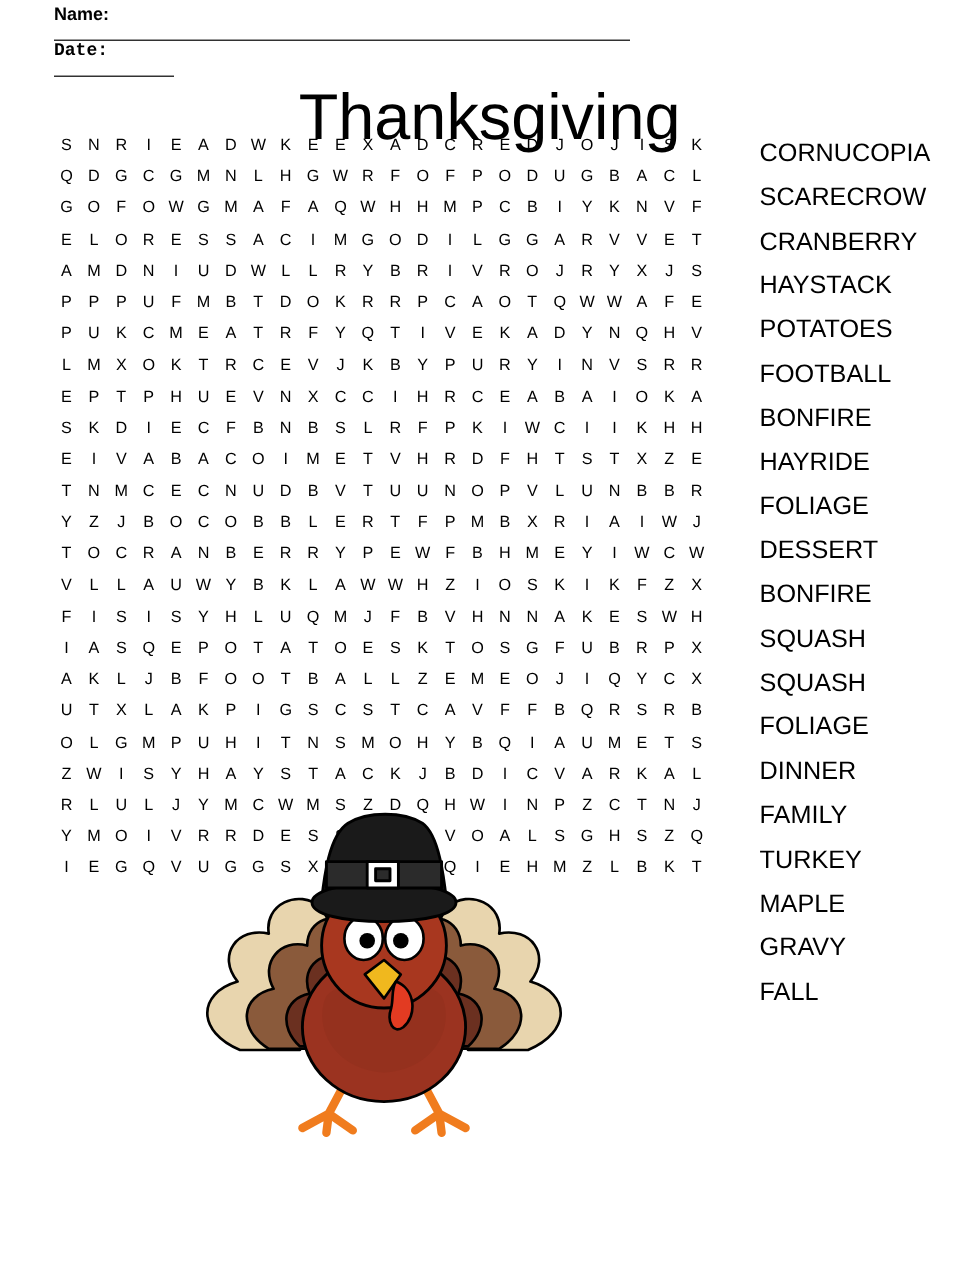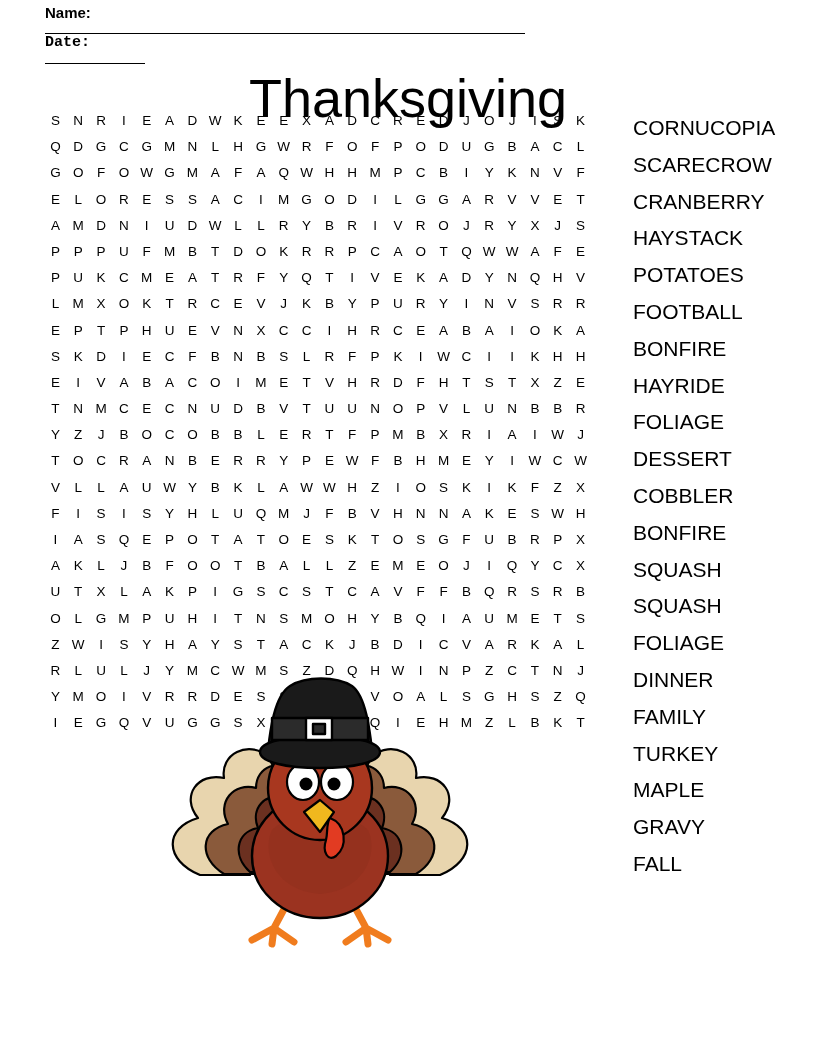--- a/index.html
+++ b/index.html
@@ -701,21 +701,20 @@
       <div class="word">CORNUCOPIA</div>
       <div class="word">SCARECROW</div>
       <div class="word">CRANBERRY</div>
       <div class="word">HAYSTACK</div>
       <div class="word">POTATOES</div>
       <div class="word">FOOTBALL</div>
       <div class="word">BONFIRE</div>
       <div class="word">HAYRIDE</div>
       <div class="word">FOLIAGE</div>
       <div class="word">DESSERT</div>
-      <div class="word">COBBLER</div>
       <div class="word">BONFIRE</div>
       <div class="word">SQUASH</div>
       <div class="word">SQUASH</div>
       <div class="word">FOLIAGE</div>
       <div class="word">DINNER</div>
       <div class="word">FAMILY</div>
       <div class="word">TURKEY</div>
       <div class="word">MAPLE</div>
       <div class="word">GRAVY</div>
       <div class="word">FALL</div>

